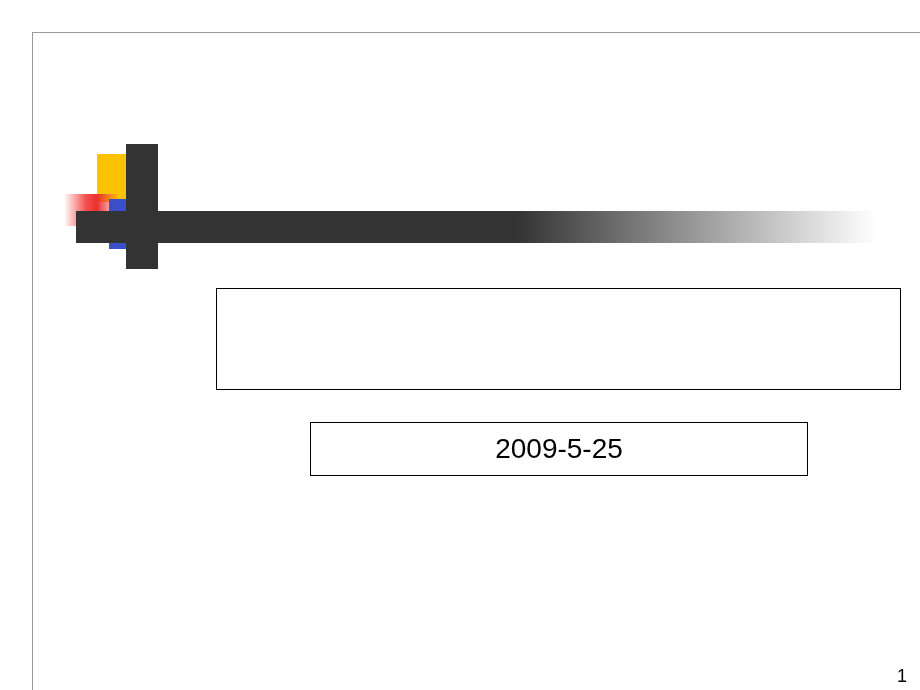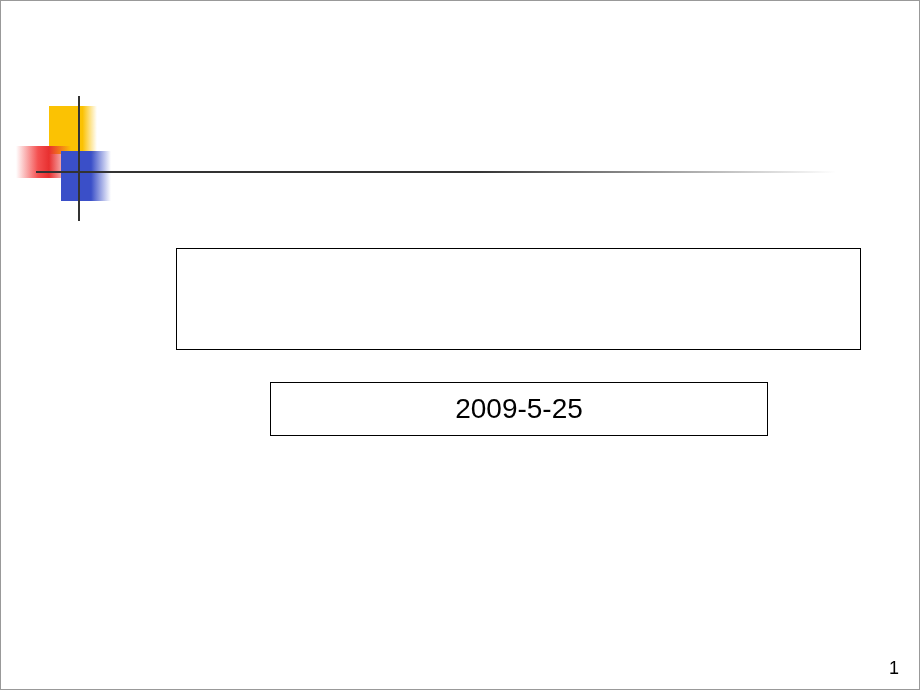--- a/index.html
+++ b/index.html
@@ -1,17 +1,17 @@
 <!DOCTYPE html>
 <html><head>
   <meta charset="utf-8">
   <style>
     * {
-      margin: 0;
-      padding: 0;
+      margin: 8px;
+      padding: 16px;
       box-sizing: border-box;
     }
     body {
       width: 920px;
       height: 690px;
       background: #ffffff;
       position: relative;
       font-family: Arial, sans-serif;
       border: 1px solid #999;
     }

